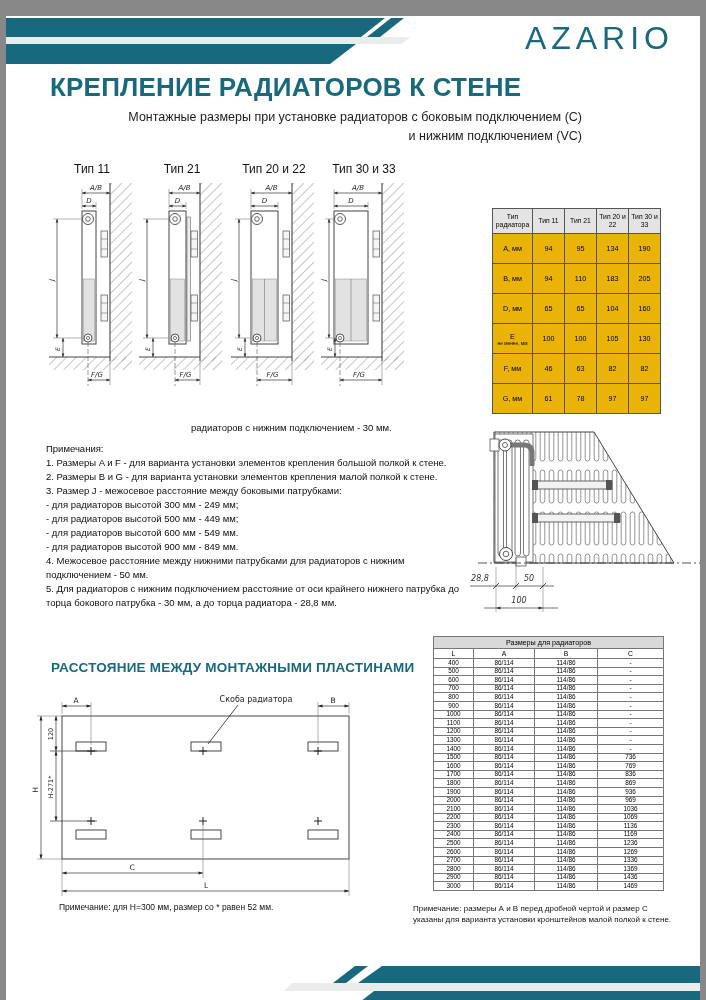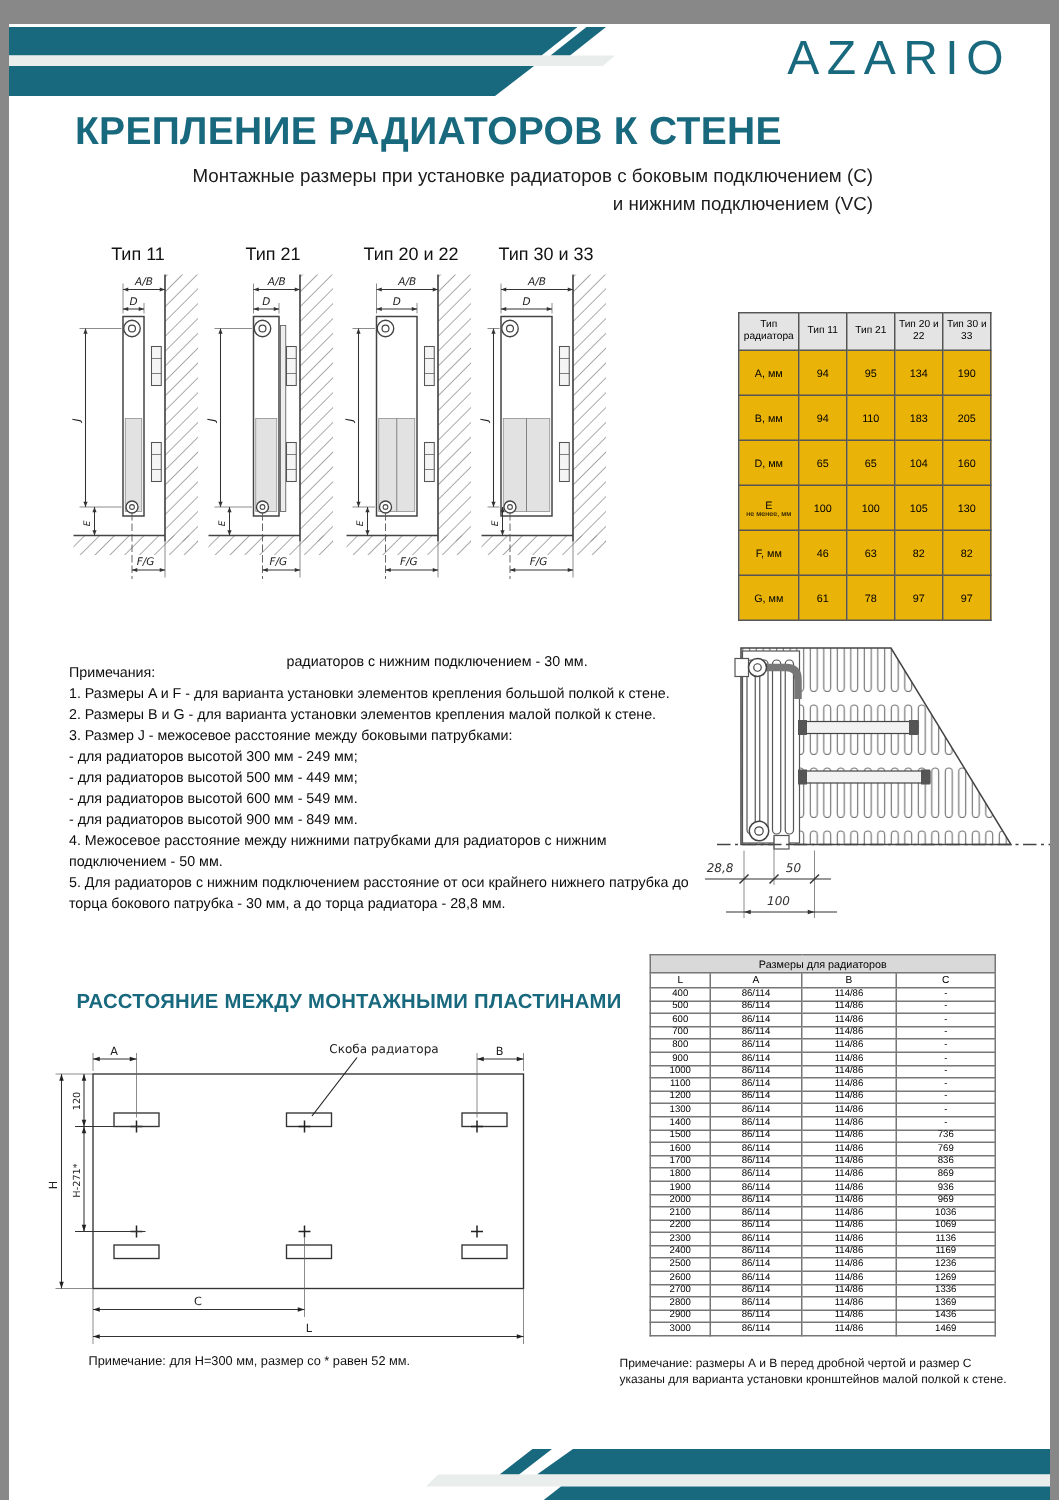--- a/index.html
+++ b/index.html
@@ -22,21 +22,21 @@
   .xl{stroke:#666;stroke-width:0.5;fill:none;}
   .ln{stroke:#333;stroke-width:0.9;fill:#fff;}
   
   .dim-table{position:absolute;left:486px;top:192px;width:169px;border-collapse:collapse;table-layout:fixed;}
   .dim-table th,.dim-table td{border:0.8px solid #555;text-align:center;vertical-align:middle;font-weight:400;}
   .dim-table th{background:#e4e4e4;font-size:6.8px;height:25px;line-height:1.25;}
   .dim-table td{font-size:7.2px;height:30px;background:#eab308;}
   .dim-table col.c0{width:40px;} .dim-table col.cn{width:32px;}
   .dim-table .sub{font-size:4.8px;}
   
-  .lead-note{position:absolute;left:185px;top:420px;font-size:9.5px;color:#0d0d0d;text-align:right;}
+  .lead-note{position:absolute;left:185px;top:406px;font-size:9.5px;color:#0d0d0d;text-align:right;}
   .notes{position:absolute;left:40px;top:426px;width:414px;font-size:9.5px;line-height:14px;color:#0d0d0d;}
   .nitem{white-space:normal;}
   
   .drw{position:absolute;left:460px;top:408px;}
   
   .plates-heading{position:absolute;left:33px;top:644px;font-size:13.5px;font-weight:700;color:var(--teal);letter-spacing:.2px;white-space:nowrap;padding-left:12px;}
   .plates-svg{position:absolute;left:25px;top:678px;}
   .plates-note{position:absolute;left:53px;top:886px;font-size:8.5px;color:#111;}
   
   .size-table{position:absolute;left:427px;top:620px;width:230px;border-collapse:collapse;table-layout:fixed;}

